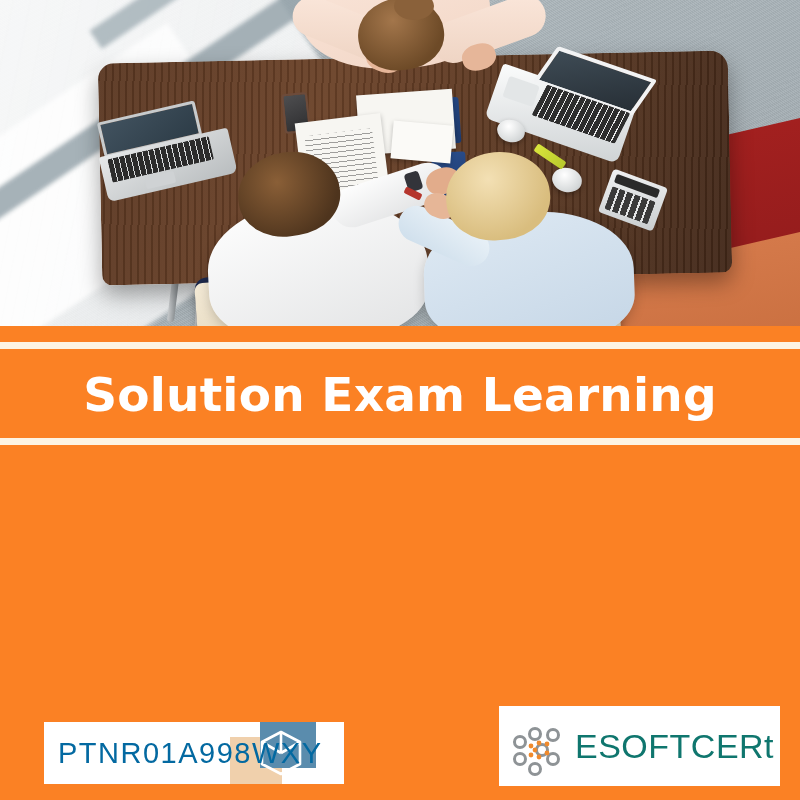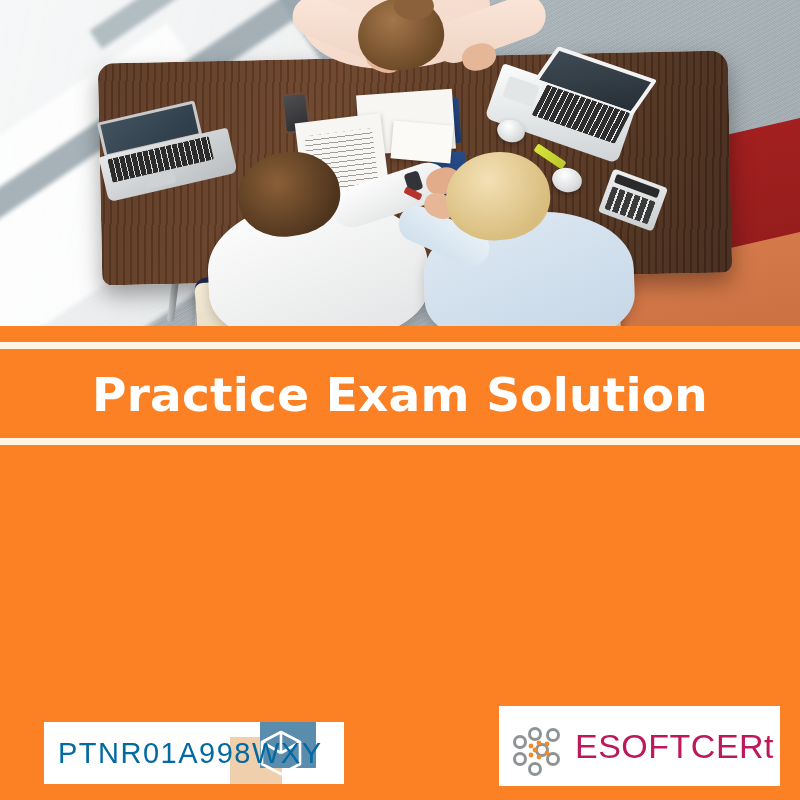--- a/index.html
+++ b/index.html
@@ -410,21 +410,21 @@
     width:50px; height:50px;
   }
   .cube svg { width:50px; height:50px; display:block; }
 
   .logo-right {
     left:499px; top:706px;
     width:281px; height:80px;
   }
   .logo-right .brand {
     position:absolute; left:76px; top:21px;
-    color:#be185d;
+    color:#0f766e;
     font-family:"Liberation Sans", sans-serif;
     font-size:34px;
     letter-spacing:.5px;
     white-space:nowrap;
   }
   .dots { position:absolute; left:12px; top:20px; width:72px; height:52px; }
   .dots svg { width:72px; height:52px; display:block; }
 </style>
 </head>
 <body>
@@ -497,21 +497,21 @@
 
     <div class="chair chair-right"></div>
     <div class="p-bl-body"></div>
     <div class="p-bl-arm"></div>
     <div class="pen"></div>
     <div class="p-bl-hand"></div>
     <div class="p-bl-head"></div>
   </div>
 
   <div class="rule rule-top"></div>
-  <div class="title">Practice Exam Solution</div>
+  <div class="title">Solution Exam Learning</div>
   <div class="rule rule-bottom"></div>
 
 
   <div class="logo-box logo-left">
     <div class="sq-tan"></div>
     <div class="sq-blue"></div>
     <div class="cube">
       <svg viewBox="0 0 50 50">
         <g fill="none" stroke="#ffffff" stroke-width="2.6" stroke-linejoin="round">
           <path d="M25 4 L44 14 L44 36 L25 46 L6 36 L6 14 Z"></path>

